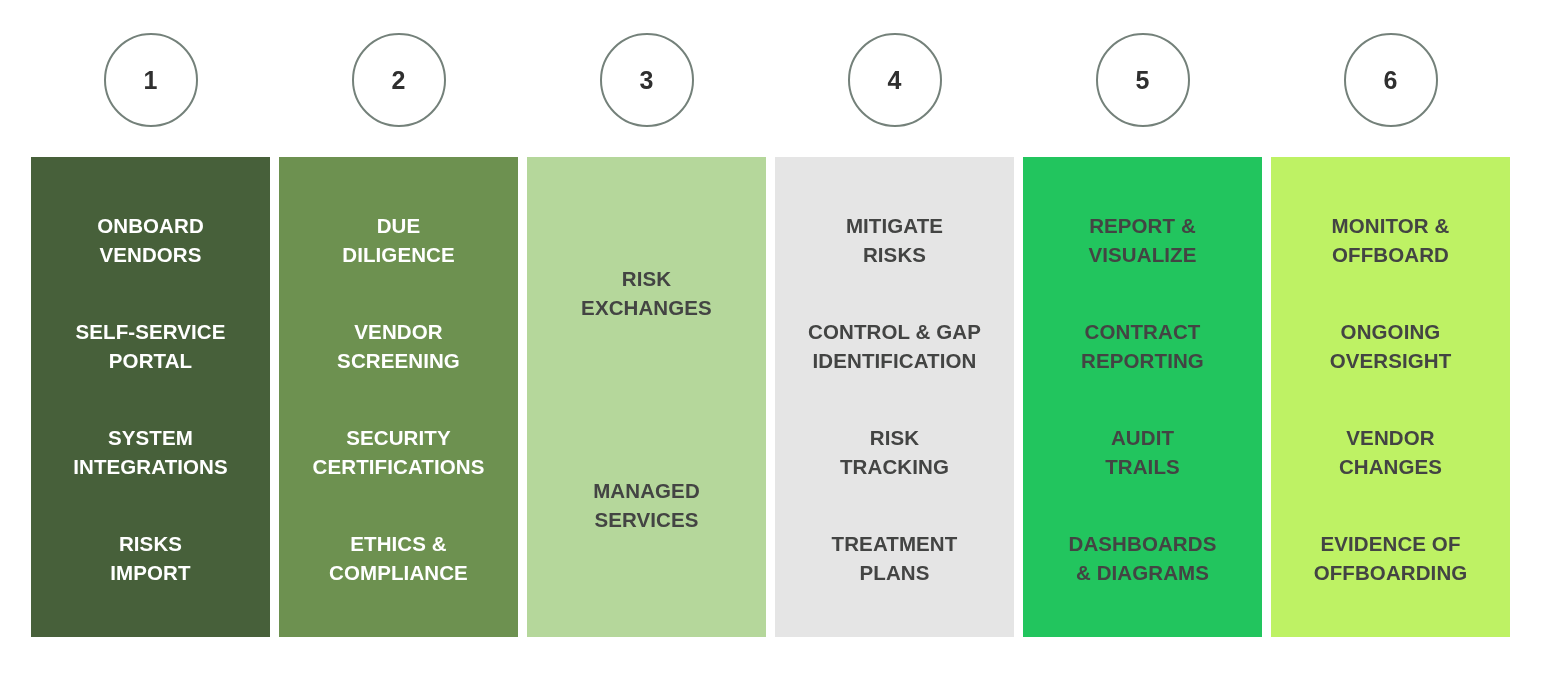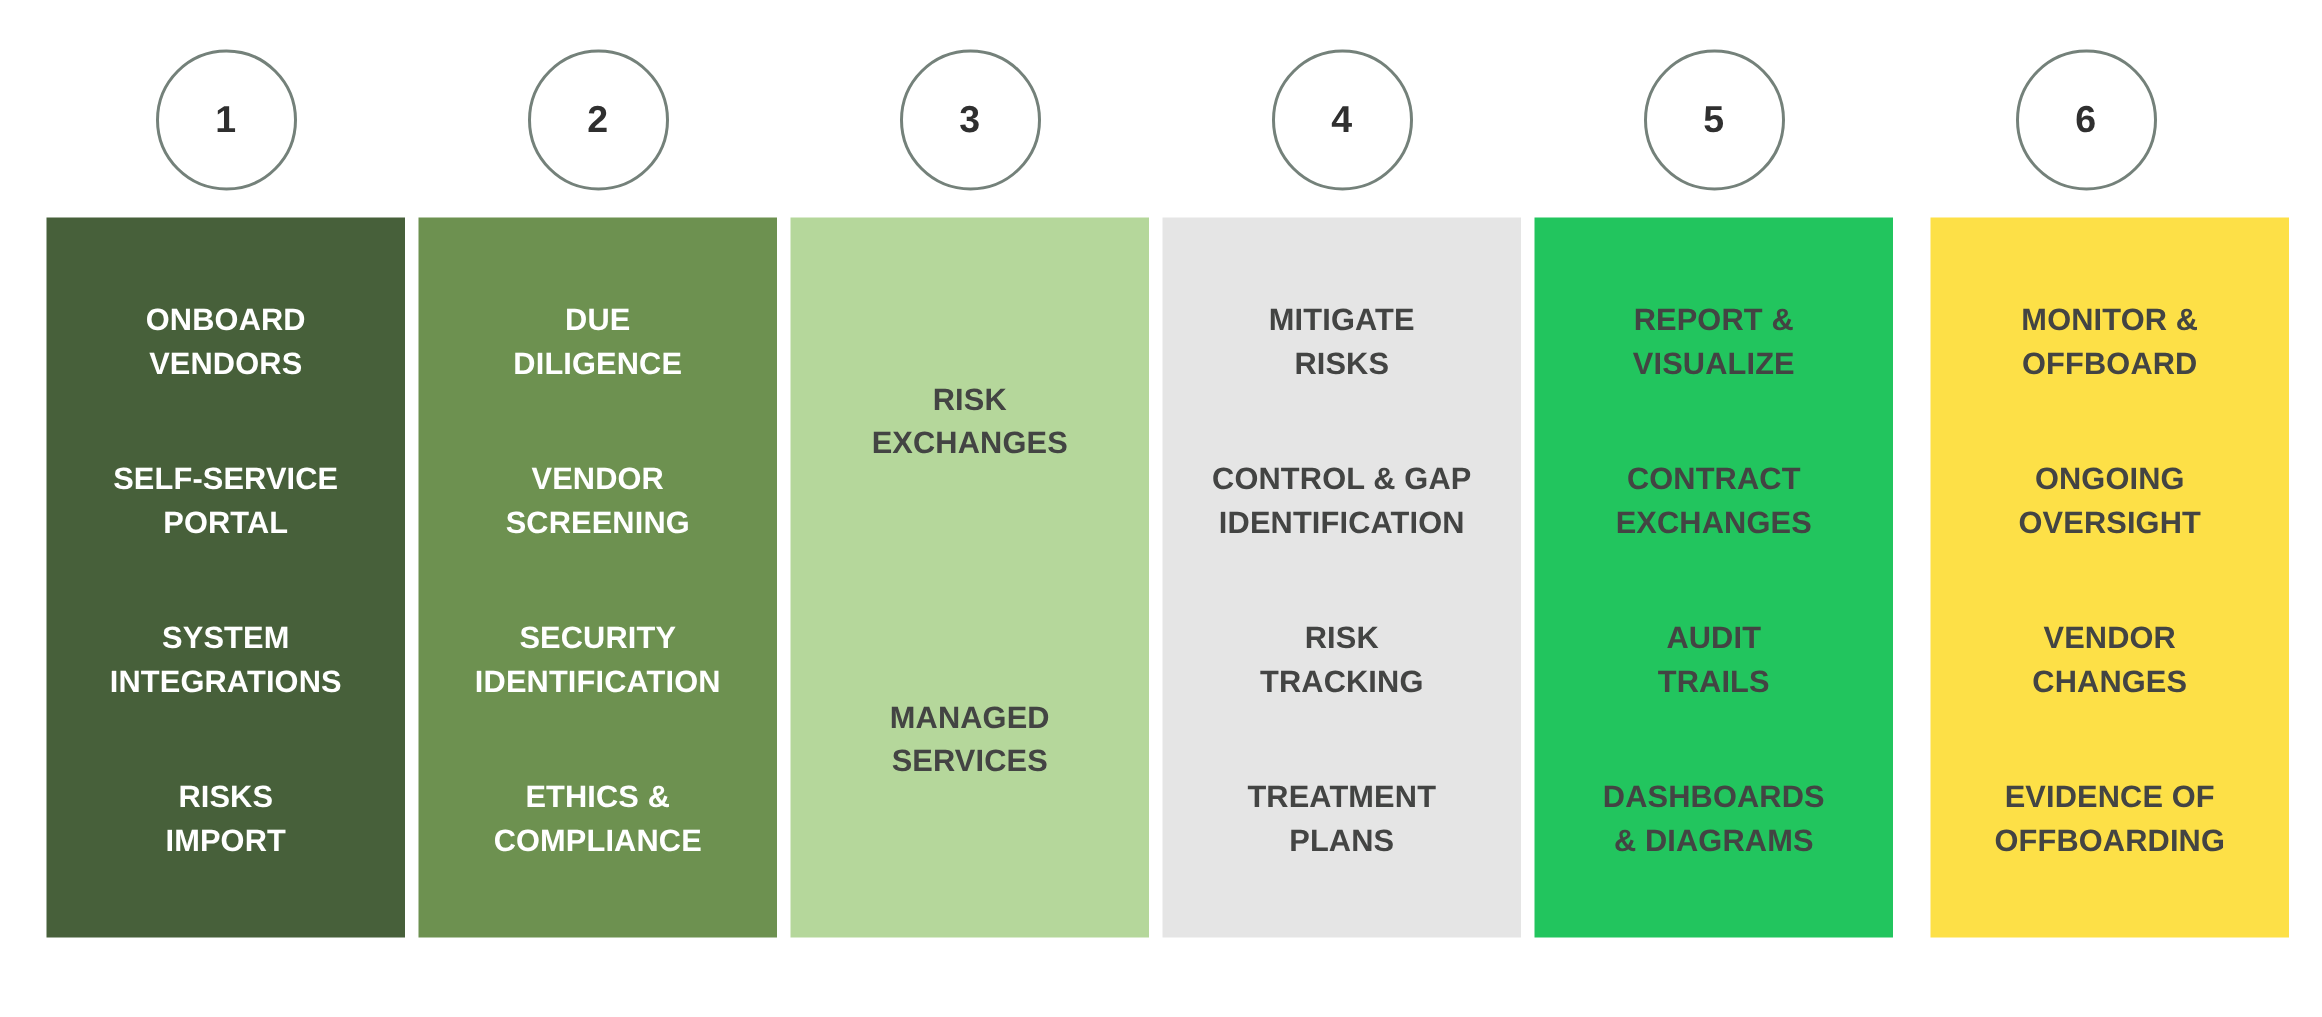--- a/index.html
+++ b/index.html
@@ -59,21 +59,21 @@
   }
   .circle-num {
     font-size: 25px;
     font-weight: bold;
     color: #2f2f2f;
     line-height: 1;
     letter-spacing: 0.2px;
   }
   .panel {
     position: absolute;
-    top: 145px;
+    top: 157px;
     left: 0;
     width: 239px;
     height: 480px;
     box-sizing: border-box;
     display: flex;
     flex-direction: column;
     justify-content: space-around;
     align-items: center;
     padding: 30px 6px 26px 6px;
   }
@@ -118,21 +118,21 @@
         <div class="circle" style="border-color: rgb(116, 129, 122);">
           <span class="circle-num" style="color: rgb(47, 47, 47);">2</span>
         </div>
       </div>
       <div class="panel light-text" style="background: rgb(109, 145, 80);">
         <div class="item">DUE
 DILIGENCE</div>
         <div class="item">VENDOR
 SCREENING</div>
         <div class="item">SECURITY
-IDENTIFICATION</div>
+CERTIFICATIONS</div>
         <div class="item">ETHICS &amp;
 COMPLIANCE</div>
       </div>
     </div>
 
     <div class="column">
       <div class="circle-wrap">
         <div class="circle" style="border-color: rgb(116, 129, 122);">
           <span class="circle-num" style="color: rgb(47, 47, 47);">3</span>
         </div>
@@ -166,35 +166,35 @@
     <div class="column">
       <div class="circle-wrap">
         <div class="circle" style="border-color: rgb(116, 129, 122);">
           <span class="circle-num" style="color: rgb(47, 47, 47);">5</span>
         </div>
       </div>
       <div class="panel dark-text" style="background: #22c55e;">
         <div class="item">REPORT &amp;
 VISUALIZE</div>
         <div class="item">CONTRACT
-EXCHANGES</div>
+REPORTING</div>
         <div class="item">AUDIT
 TRAILS</div>
         <div class="item">DASHBOARDS
 &amp; DIAGRAMS</div>
       </div>
     </div>
 
     <div class="column">
       <div class="circle-wrap">
         <div class="circle" style="border-color: rgb(116, 129, 122);">
           <span class="circle-num" style="color: rgb(47, 47, 47);">6</span>
         </div>
       </div>
-      <div class="panel dark-text" style="background: #fde047; margin-left: 16px;">
+      <div class="panel dark-text" style="background: #bef264;">
         <div class="item">MONITOR &amp;
 OFFBOARD</div>
         <div class="item">ONGOING
 OVERSIGHT</div>
         <div class="item">VENDOR
 CHANGES</div>
         <div class="item">EVIDENCE OF
 OFFBOARDING</div>
       </div>
     </div>

